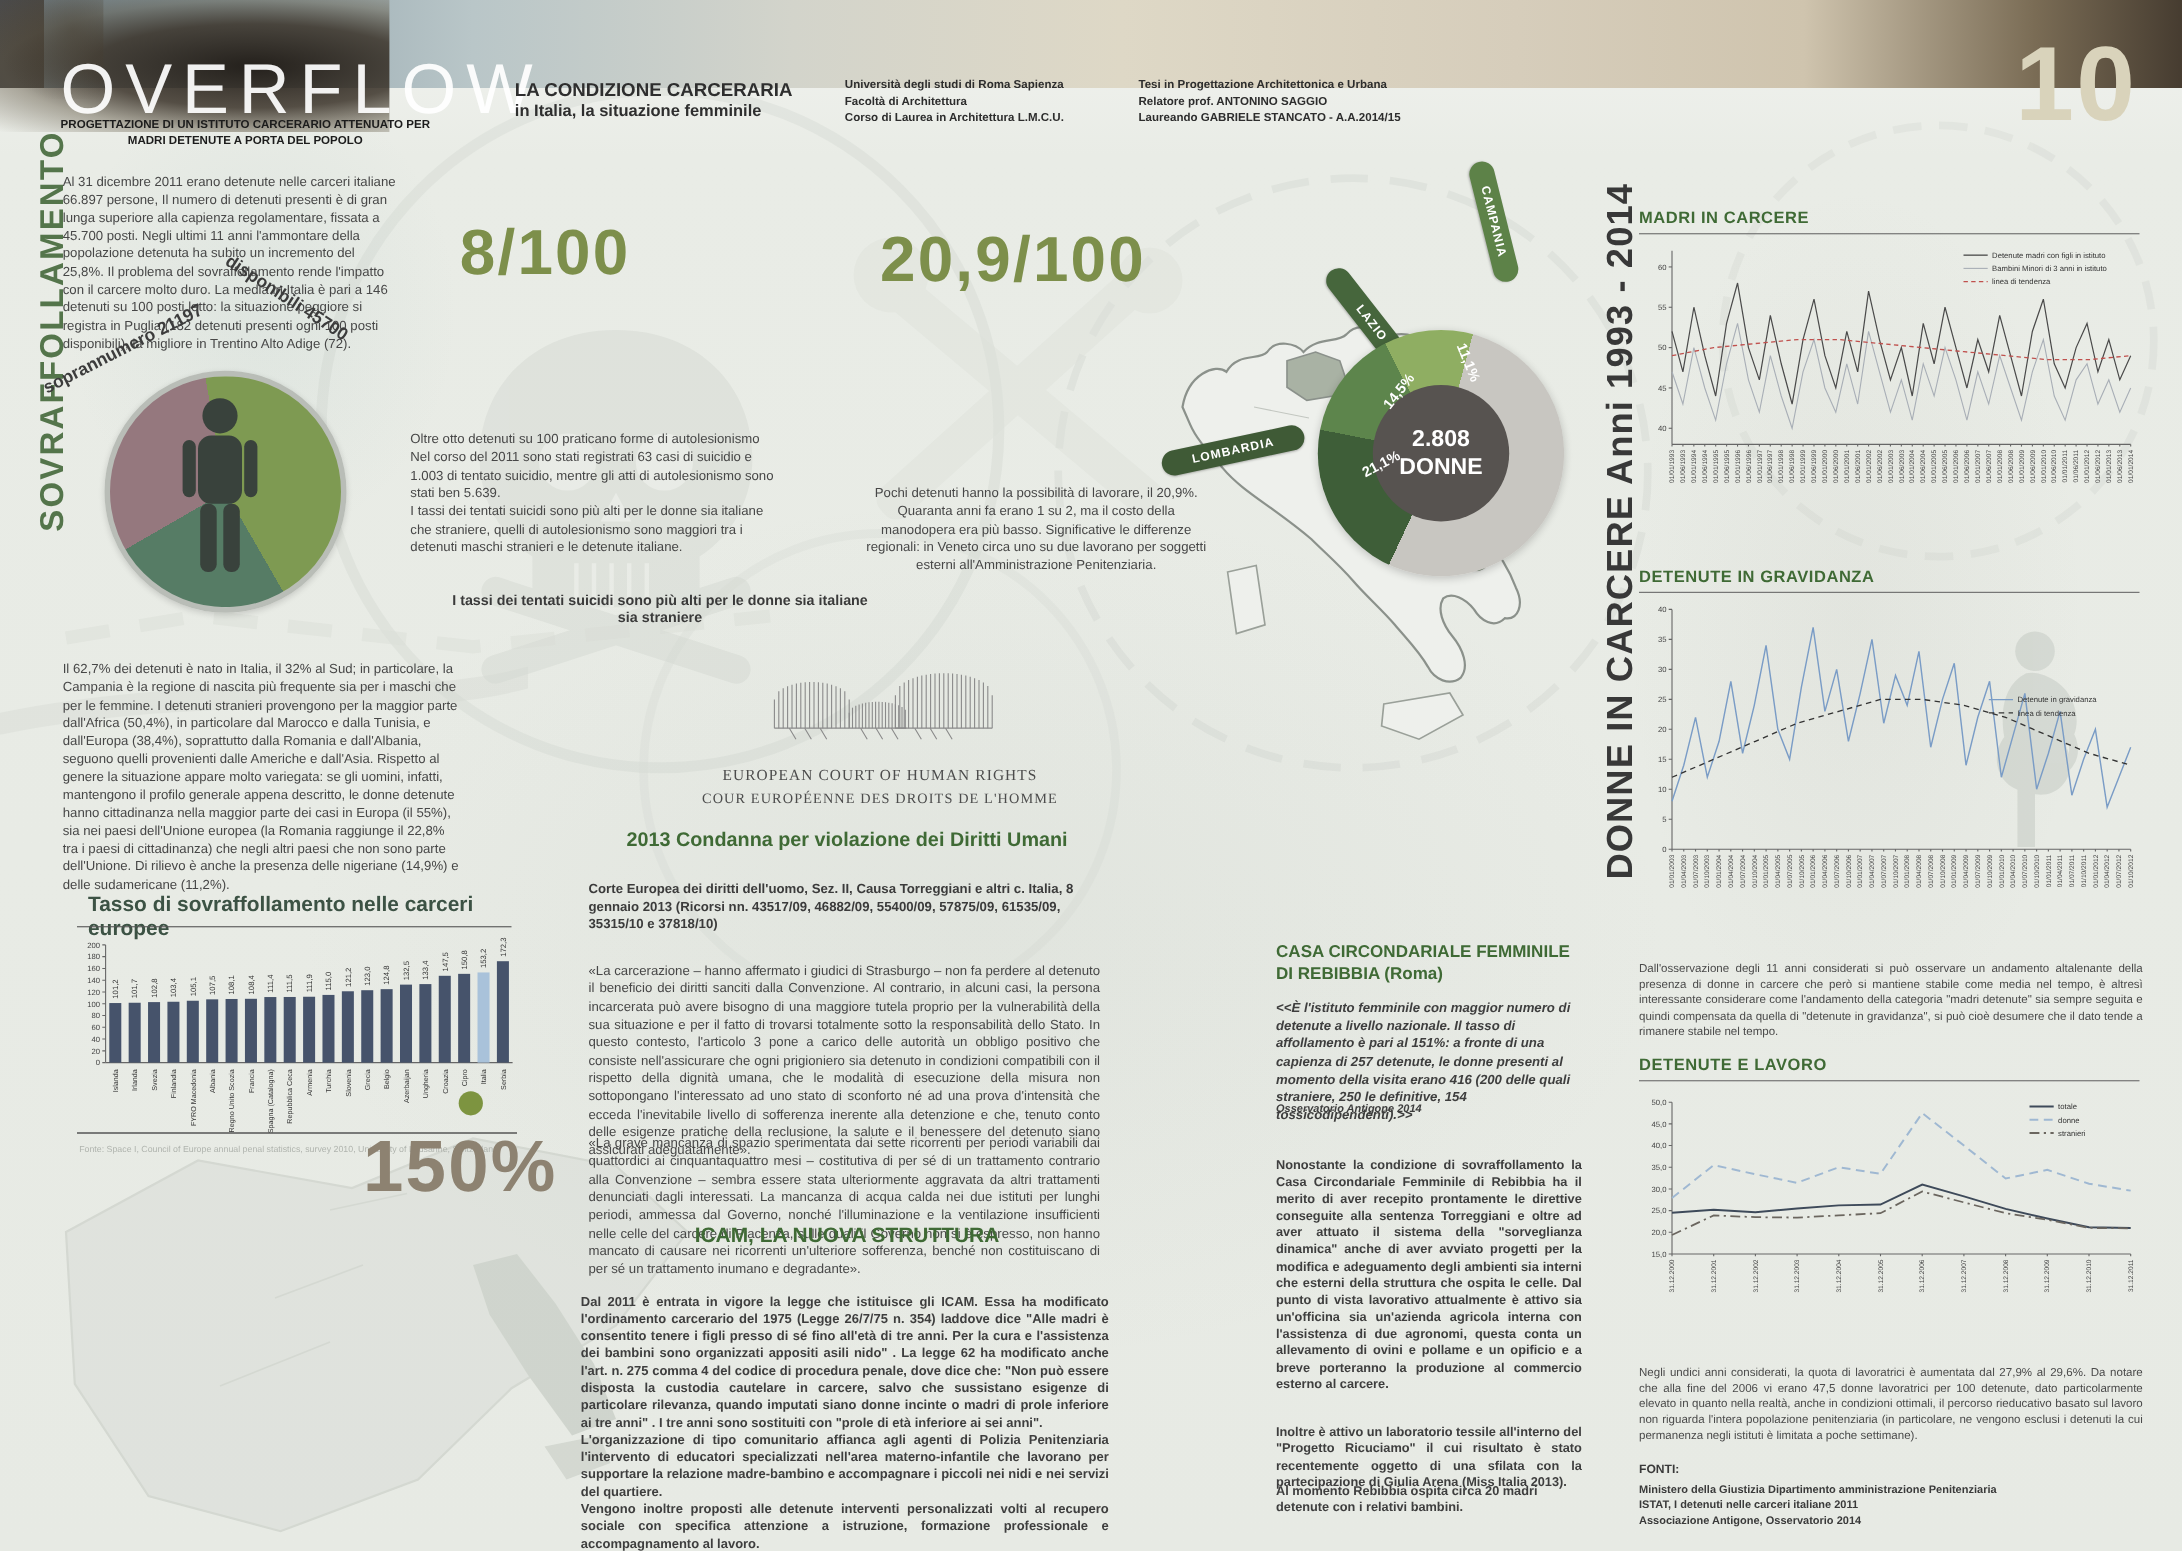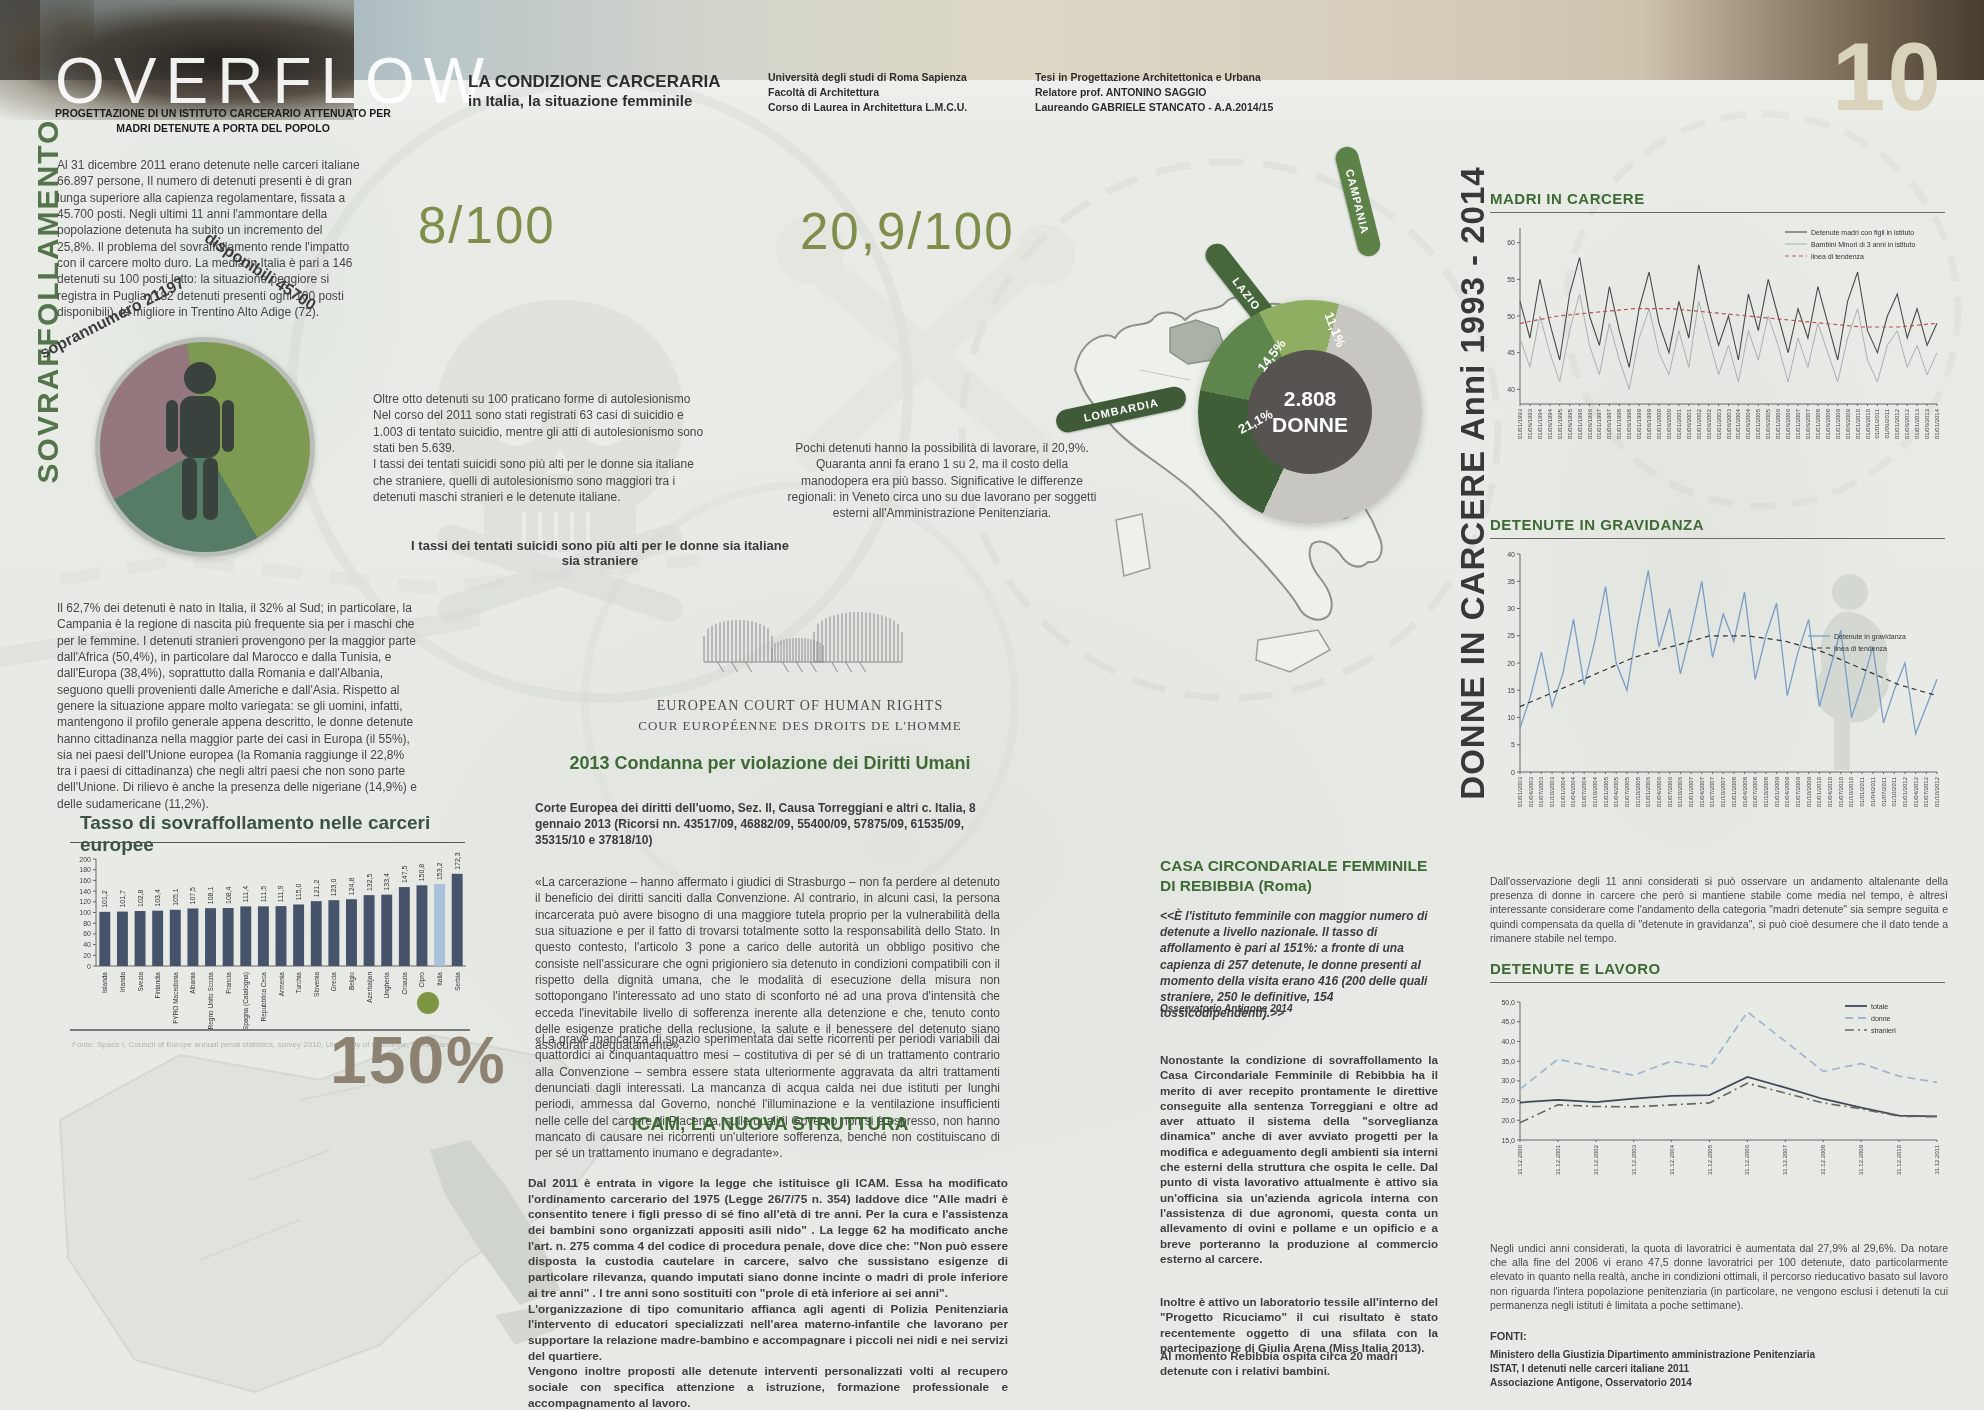--- a/index.html
+++ b/index.html
@@ -10,21 +10,21 @@
       radial-gradient(closest-side at 12% 20%, rgba(130,170,170,0.10), transparent 75%),
       radial-gradient(closest-side at 45% 60%, rgba(160,170,160,0.10), transparent 70%),
       radial-gradient(closest-side at 85% 40%, rgba(150,150,140,0.08), transparent 70%),
       linear-gradient(180deg,#f2f3f0 0%,#e9ece6 10%,#e7eae4 100%);}
   .abs{position:absolute;}
   .pre{white-space:pre-line;}
   .just{text-align:justify;margin-top:26px;}
   .body-txt{font-size:12px;line-height:1.36;color:#474747;}
   .body-sm{font-size:10.5px;line-height:1.35;color:#4a4a4a;}
   .bold{font-weight:bold;}
-  .big-olive{color:#7d8f4b;font-weight:normal;font-size:51px;letter-spacing:2px;}
+  .big-olive{color:#7d8f4b;font-weight:bold;font-size:58px;letter-spacing:2px;}
   .pill{position:absolute;display:flex;align-items:center;justify-content:center;
     border-radius:12px;color:#fff;font-weight:bold;font-size:11px;letter-spacing:1px;height:23px;
     box-shadow:0 1px 2px rgba(0,0,0,0.25);}
   .vlabel{font-weight:bold;color:#3a3a3a;}
   .chart-host svg{display:block;}
   .rcol-h{color:#3f6a35;font-weight:bold;font-size:15px;letter-spacing:0.5px;
     border-bottom:1.5px solid #6a6a6a;padding-bottom:5px;width:455px;}
   .wm{opacity:0.5;}
   .donut-pct{position:absolute;color:#fff;font-weight:bold;font-size:13px;}
 </style>

